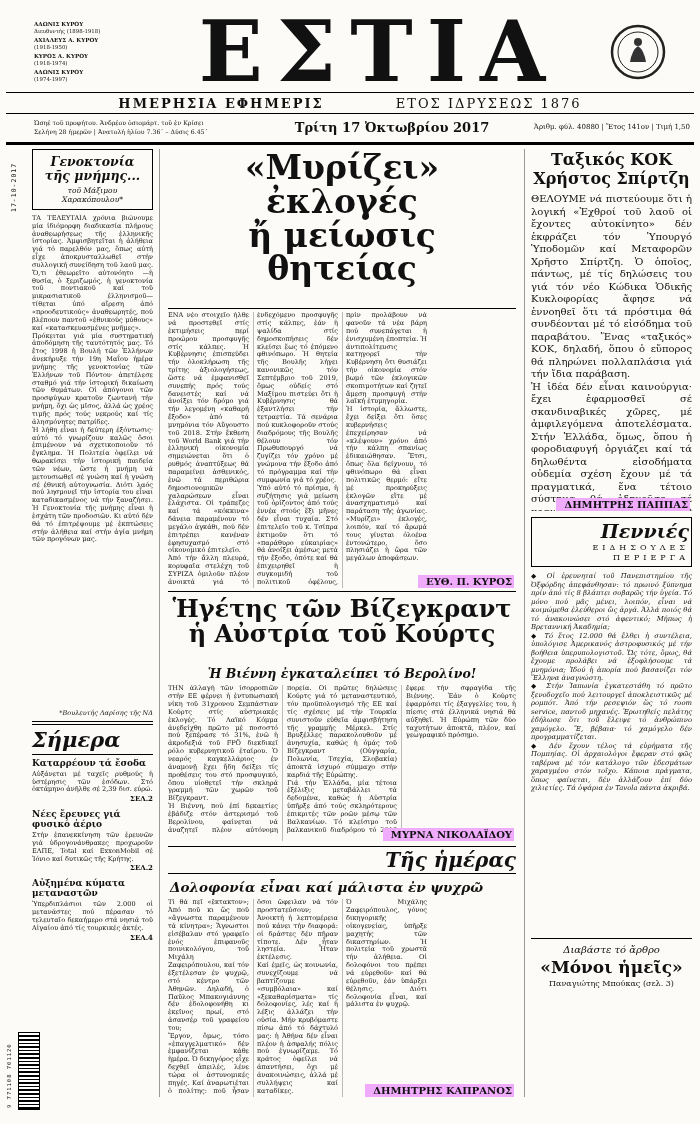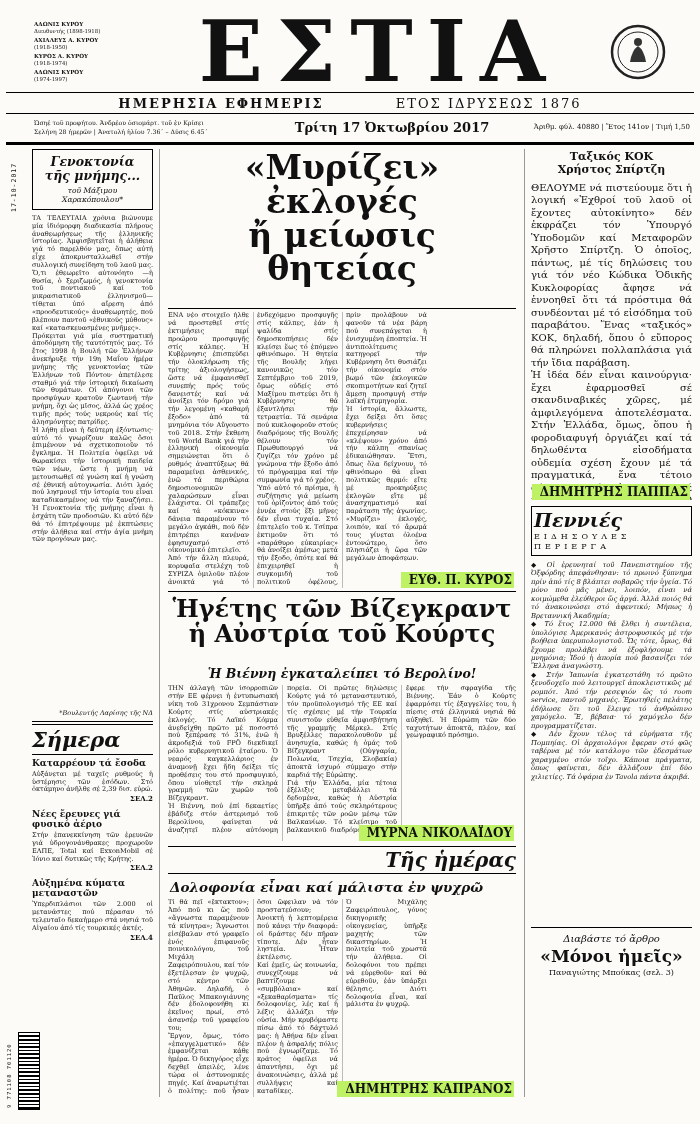--- a/index.html
+++ b/index.html
@@ -45,29 +45,29 @@
   .sitem .ix{font-size:6.55px;line-height:1.2;text-align:justify;}
   .sitem .ip{font-size:7px;font-weight:bold;text-align:right;}
   
   .lead-h{font-size:33px;font-weight:bold;text-align:center;line-height:1.02;margin-top:2px;}
   .lead-sub{font-size:12px;text-align:center;margin:6px 0 3px 0;}
   .hr1{border:0;border-top:1px solid #000;margin:3px 0;}
   .colwrap{position:relative;}
   .cols4{column-count:4;column-gap:8px;column-rule:1px solid #bbb;column-fill:auto;height:276px;overflow:hidden;}
   .cols3{column-count:3;column-gap:9px;column-rule:1px solid #bbb;column-fill:auto;height:156px;overflow:hidden;}
   .colsd{column-count:4;column-gap:8px;column-rule:1px solid #bbb;column-fill:auto;height:198px;overflow:hidden;}
-  .byline{position:absolute;right:2px;bottom:0;font-weight:bold;font-size:12px;background:#bef264;padding:1px 2px 1px 8px;}
+  .byline{position:absolute;right:2px;bottom:0;font-weight:bold;font-size:10px;background:#f0abfc;padding:1px 2px 1px 8px;}
   .vis-h{font-size:24px;font-weight:bold;text-align:center;line-height:1.05;margin-top:4px;}
   .vis-sub{font-size:12.5px;font-weight:bold;font-style:italic;text-align:center;margin:4px 0;}
   .imeras-head{border-top:1px solid #000;border-bottom:1px solid #000;text-align:right;font-size:20px;font-style:italic;font-weight:bold;padding:1px 0;margin-top:5px;}
   .imeras-title{font-size:13.5px;font-weight:bold;font-style:italic;margin:5px 0 4px 2px;}
   
-  .sp-title{font-size:11px;font-weight:bold;text-align:center;line-height:1.15;margin:2px 0 5px 0;}
+  .sp-title{font-size:16px;font-weight:bold;text-align:center;line-height:1.15;margin:2px 0 5px 0;}
   .sp-body{height:318px;overflow:hidden;font-size:10px;line-height:1.25;text-align:justify;white-space:pre-line;}
-  .pennies-box{border:1px solid #000;text-align:left;padding:4px 2px;margin:6px 0 5px 0;}
+  .pennies-box{border:1px solid #000;text-align:right;padding:4px 2px;margin:6px 0 5px 0;}
   .pennies-box .p1{font-size:19px;font-style:italic;font-weight:bold;line-height:1;}
   .pennies-box .p2{font-size:8px;letter-spacing:4px;margin-top:2px;}
   .pennies-box .p3{font-size:8px;letter-spacing:4px;margin-top:1px;}
   .pennies-body{height:366px;overflow:hidden;font-size:6.8px;line-height:1.25;font-style:italic;text-align:justify;white-space:pre-line;}
   .readbox{border-top:1px solid #000;padding-top:5px;text-align:center;}
   .readbox .rl{font-size:10px;font-style:italic;}
   .readbox .rt{font-size:17px;font-weight:bold;margin:2px 0;}
   .readbox .ra{font-size:8px;}
 </style>
 </head>

